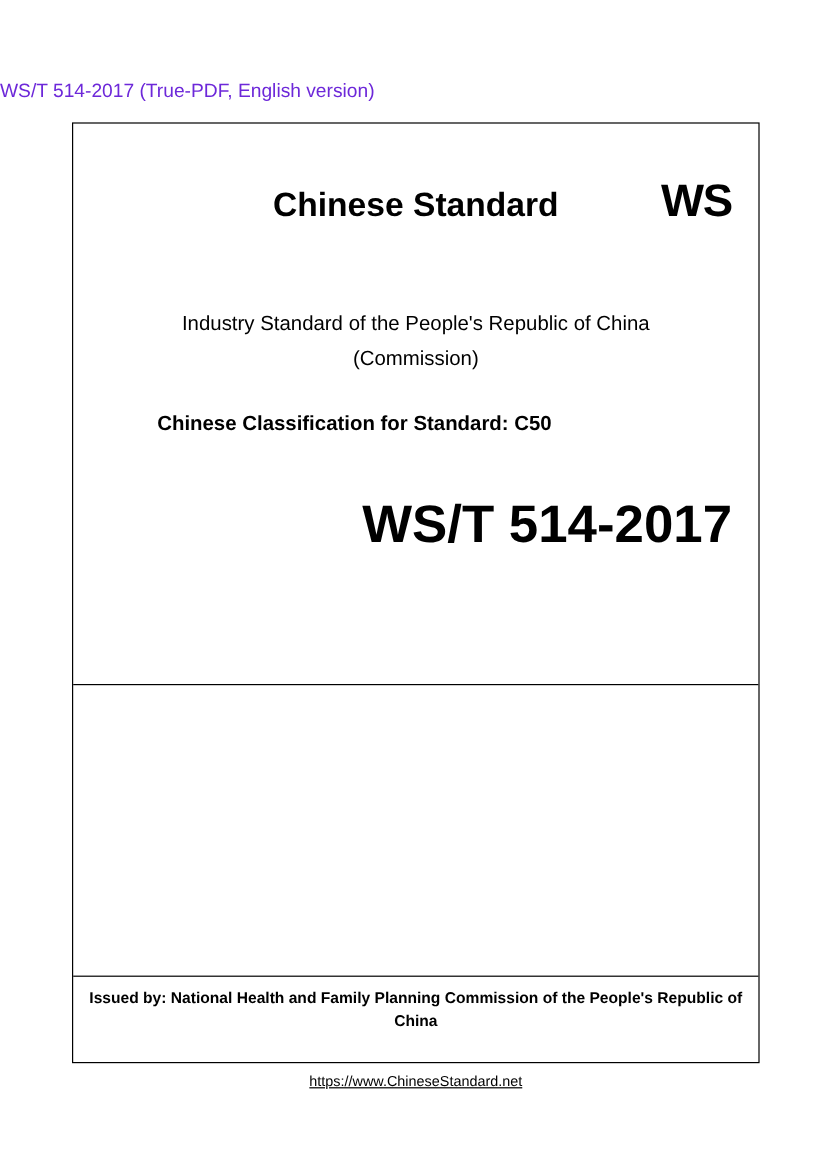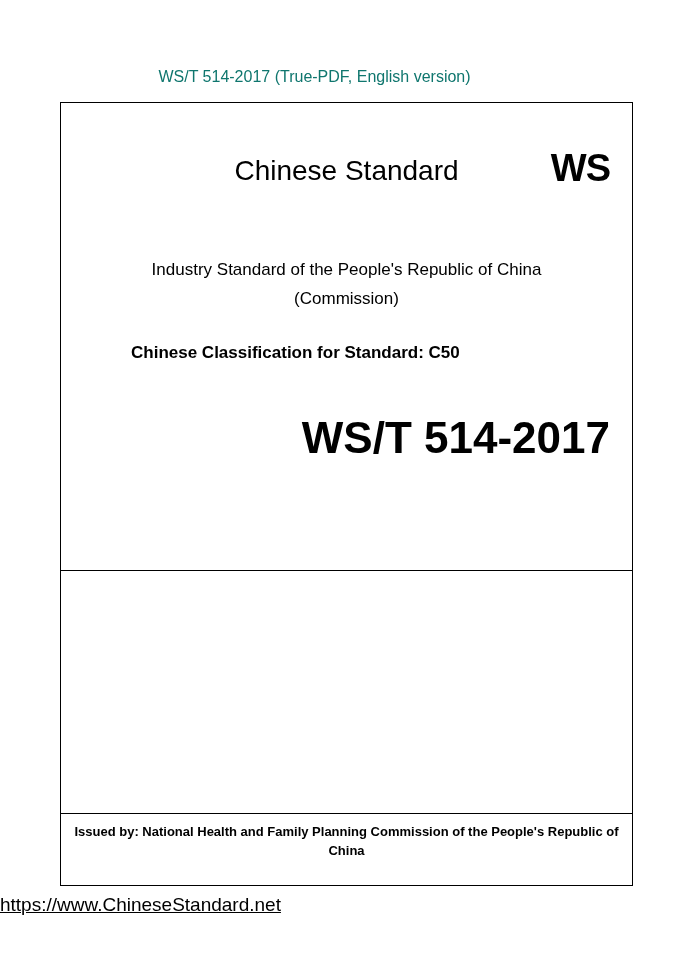--- a/index.html
+++ b/index.html
@@ -18,23 +18,23 @@
     position: relative;
     width: 693px;
     height: 980px;
     box-sizing: border-box;
   }
   .doc-header {
     position: absolute;
     top: 68px;
     left: 0;
     width: 629px;
-    text-align: center;
+    text-align: left;
     font-size: 16px;
-    color: #0f766e;
+    color: #6d28d9;
   }
   .cover-frame {
     position: absolute;
     top: 102px;
     left: 60px;
     width: 573px;
     height: 784px;
     border: 1.5px solid #000;
     box-sizing: border-box;
     display: flex;
@@ -53,21 +53,21 @@
     width: 100%;
     height: 56px;
   }
   .chinese-standard {
     position: absolute;
     left: 0;
     right: 0;
     top: 8px;
     text-align: center;
     font-size: 28px;
-    font-weight: normal;
+    font-weight: bold;
     letter-spacing: 0px;
   }
   .ws-logo {
     position: absolute;
     right: 22px;
     top: 0px;
     font-size: 38px;
     font-weight: bold;
     letter-spacing: -1px;
   }
@@ -140,22 +140,22 @@
     text-align: center;
     font-size: 13px;
     font-weight: bold;
     line-height: 19px;
   }
   .site-url {
     position: absolute;
     top: 894px;
     left: 0;
     width: 693px;
-    text-align: left;
-    font-size: 19px;
+    text-align: center;
+    font-size: 12px;
     color: #000;
     text-decoration: underline;
   }
 </style>
 </head>
 <body>
 
 <div class="page">
 
   <div class="doc-header">WS/T 514-2017 (True-PDF, English version)</div>

